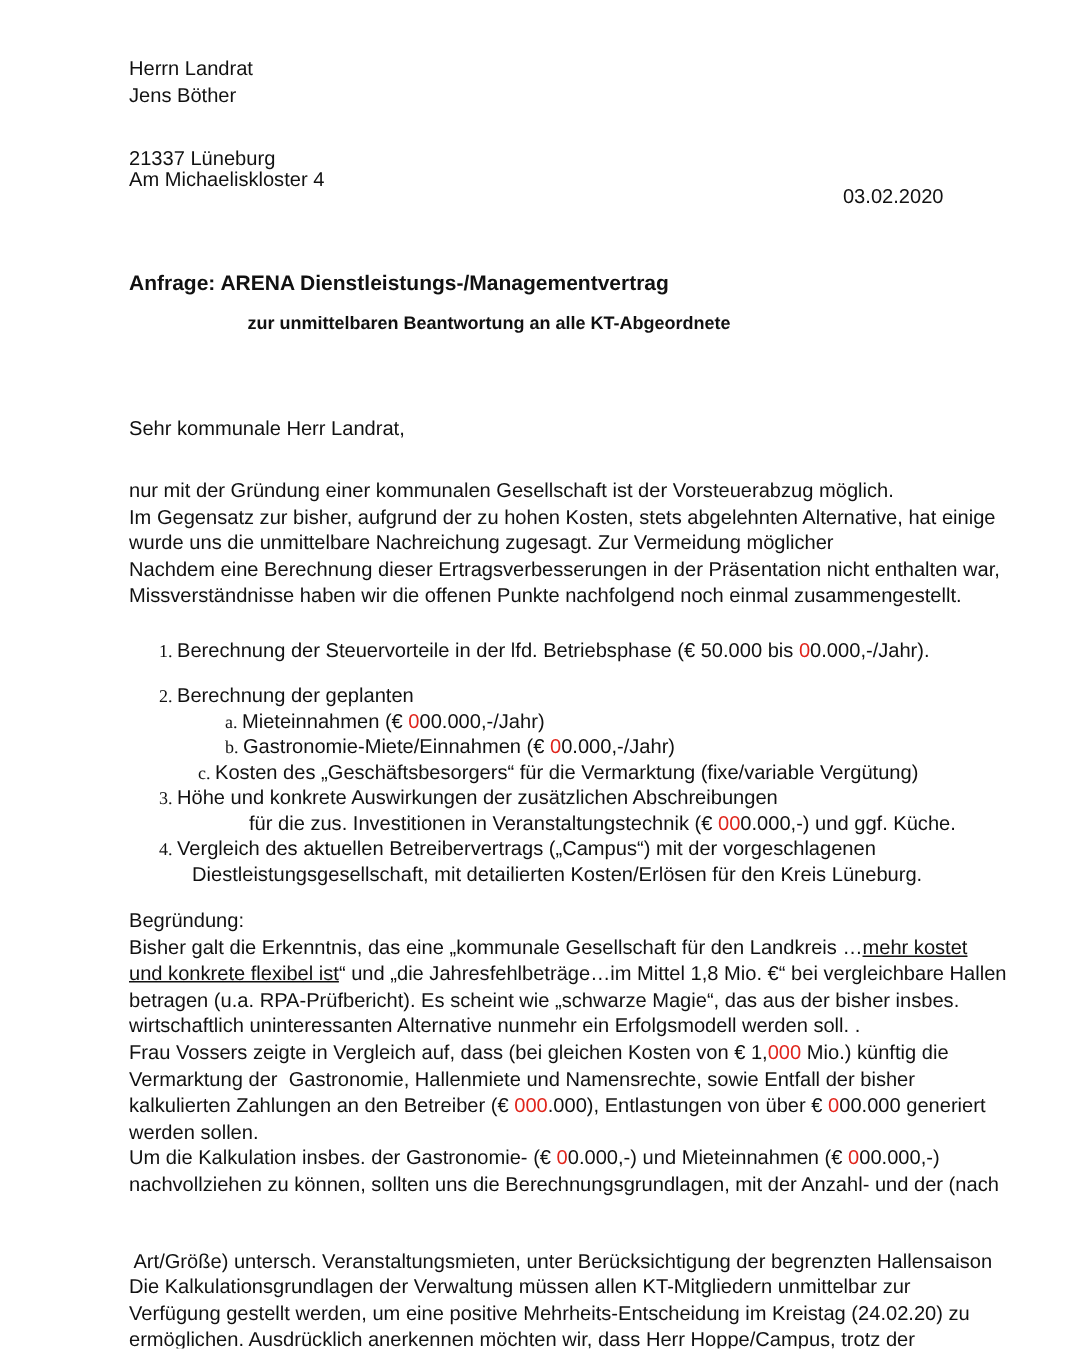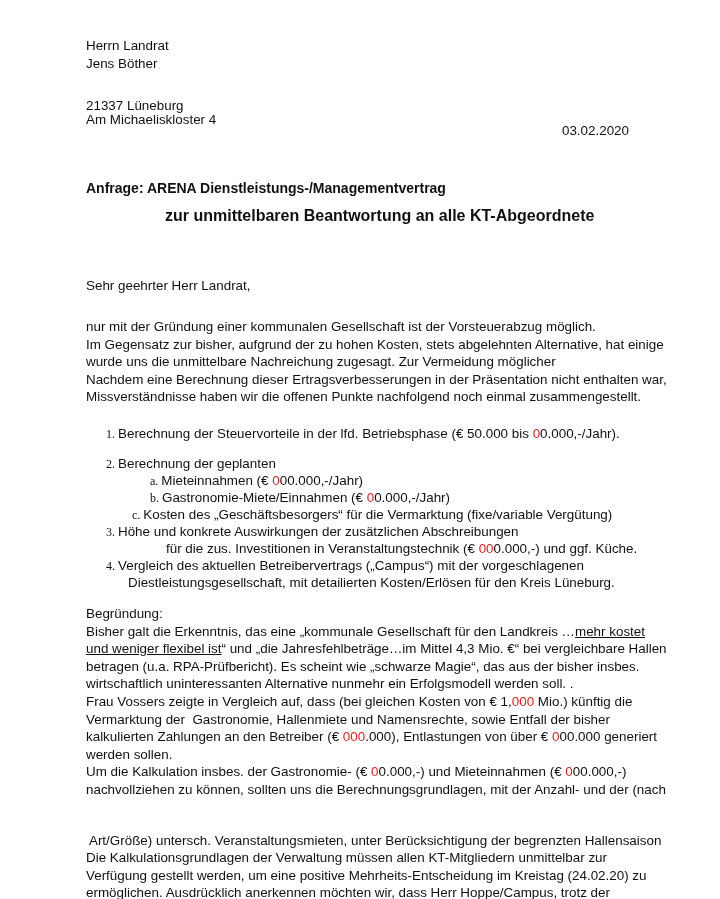--- a/index.html
+++ b/index.html
@@ -22,23 +22,23 @@
 <div>
 
   <div class="abs addr line" style="top:37px;">Herrn Landrat</div>
   <div class="abs addr line" style="top:55px;">Jens Böther</div>
   <div class="abs addr line" style="top:79px;margin-top:32px;">Am Michaeliskloster 4</div>
   <div class="abs addr line" style="top:97px;">21337 Lüneburg</div>
 
   <div class="abs line" style="top:122px; right:91px;">03.02.2020</div>
 
   <div class="abs addr line bold" style="top:180px; font-size:14px;">Anfrage: ARENA Dienstleistungs-/Managementvertrag</div>
-  <div class="abs line bold" style="top:207px; left:165px; font-size:16px;">zur unmittelbaren Beantwortung an alle KT-Abgeordnete</div>
+  <div class="abs line bold" style="top:207px; left:165px; font-size:12px;">zur unmittelbaren Beantwortung an alle KT-Abgeordnete</div>
 
-  <div class="abs addr line" style="top:277px;">Sehr geehrter Herr Landrat,</div>
+  <div class="abs addr line" style="top:277px;">Sehr kommunale Herr Landrat,</div>
 
   <div class="abs addr" style="top:318px;">
     <div class="line">nur mit der Gründung einer kommunalen Gesellschaft ist der Vorsteuerabzug möglich.</div>
     <div class="line">Im Gegensatz zur bisher, aufgrund der zu hohen Kosten, stets abgelehnten Alternative, hat einige</div>
     <div class="line">wurde uns die unmittelbare Nachreichung zugesagt. Zur Vermeidung möglicher</div>
     <div class="line">Nachdem eine Berechnung dieser Ertragsverbesserungen in der Präsentation nicht enthalten war,</div>
     <div class="line">Missverständnisse haben wir die offenen Punkte nachfolgend noch einmal zusammengestellt.</div>
   </div>
 
   <div>
@@ -68,21 +68,21 @@
     </div>
     <div class="abs line" style="top:574px; left:128px;">Diestleistungsgesellschaft, mit detailierten Kosten/Erlösen für den Kreis Lüneburg.</div>
   </div>
 
   <div class="abs addr" style="top:605px;">
     <div class="line">Begründung:</div>
     <div class="line">
       <span>Bisher galt die Erkenntnis, das eine „kommunale Gesellschaft für den Landkreis …</span><span class="u">mehr kostet</span>
     </div>
     <div class="line">
-      <span class="u">und weniger flexibel ist</span><span>“ und „die Jahresfehlbeträge…im Mittel 4,3 Mio. €“ bei vergleichbare Hallen</span>
+      <span class="u">und konkrete flexibel ist</span><span>“ und „die Jahresfehlbeträge…im Mittel 1,8 Mio. €“ bei vergleichbare Hallen</span>
     </div>
     <div class="line">betragen (u.a. RPA-Prüfbericht). Es scheint wie „schwarze Magie“, das aus der bisher insbes.</div>
     <div class="line">wirtschaftlich uninteressanten Alternative nunmehr ein Erfolgsmodell werden soll. .</div>
     <div class="line">
       <span>Frau Vossers zeigte in Vergleich auf, dass (bei gleichen Kosten von € 1,</span><span class="red">000</span><span> Mio.) künftig die</span>
     </div>
     <div class="line" style="white-space:pre;">Vermarktung der  Gastronomie, Hallenmiete und Namensrechte, sowie Entfall der bisher</div>
     <div class="line">
       <span>kalkulierten Zahlungen an den Betreiber (€ </span><span class="red">000</span><span>.000), Entlastungen von über € </span><span class="red">0</span><span>00.000 generiert</span>
     </div>

